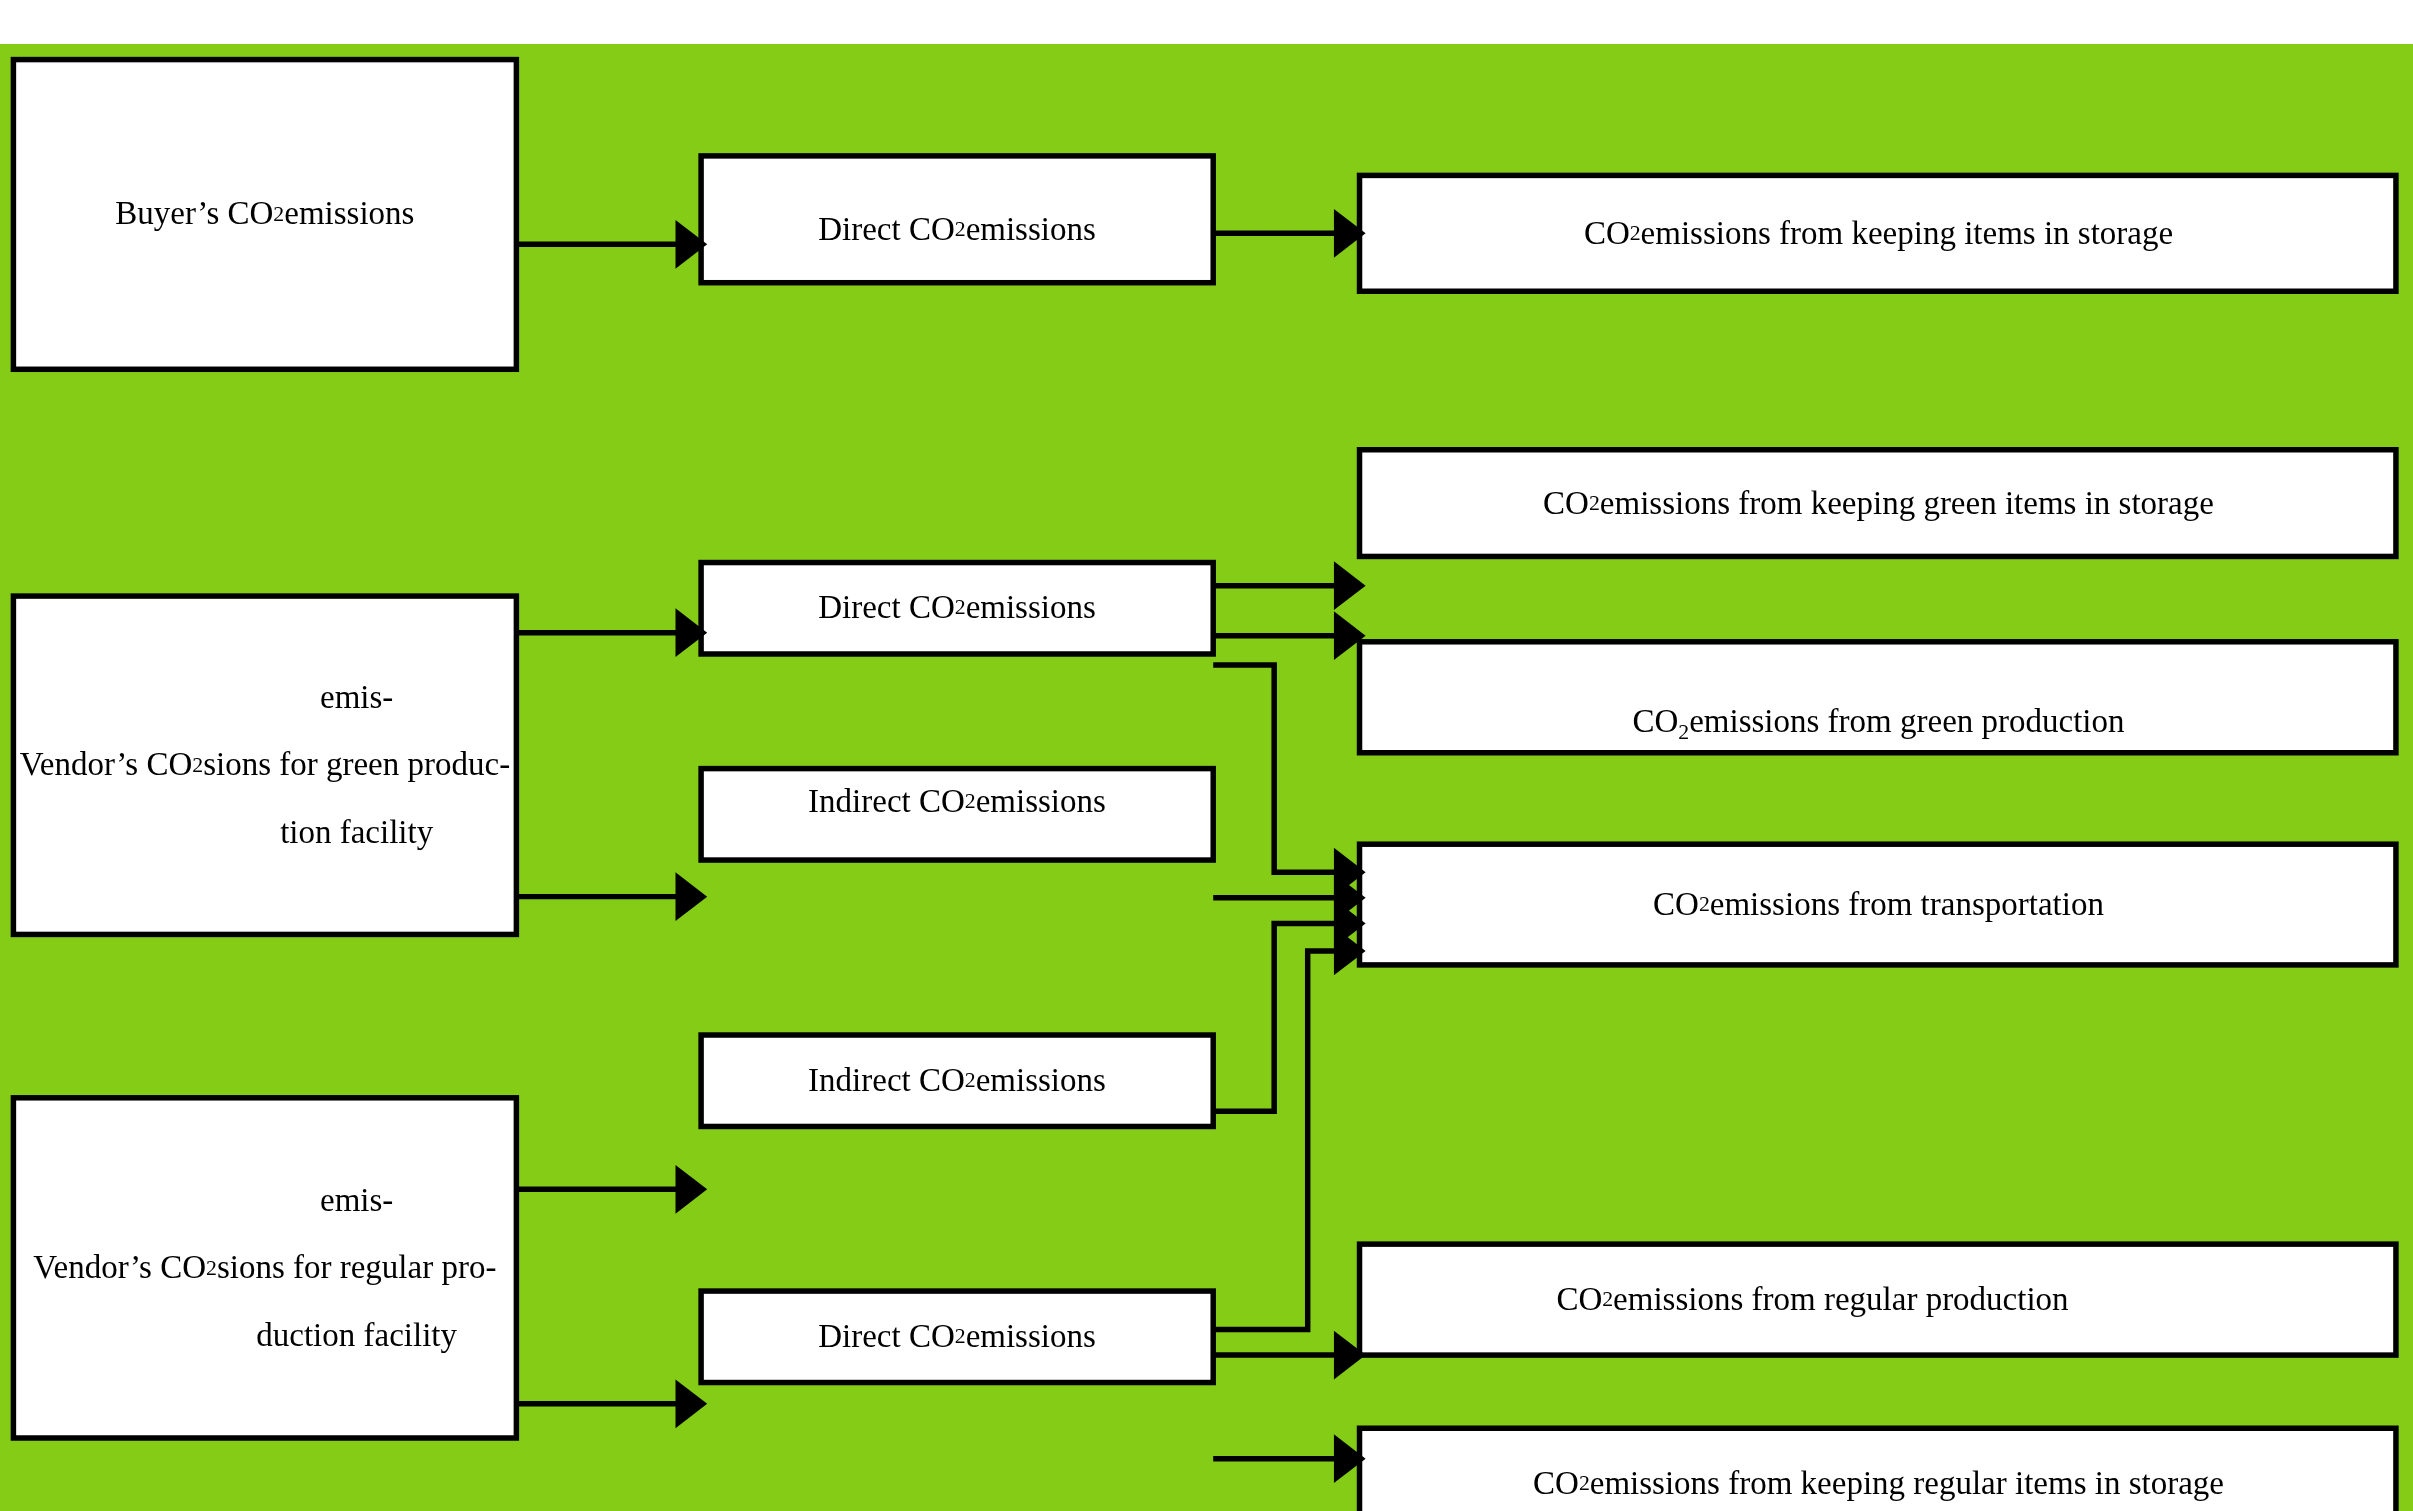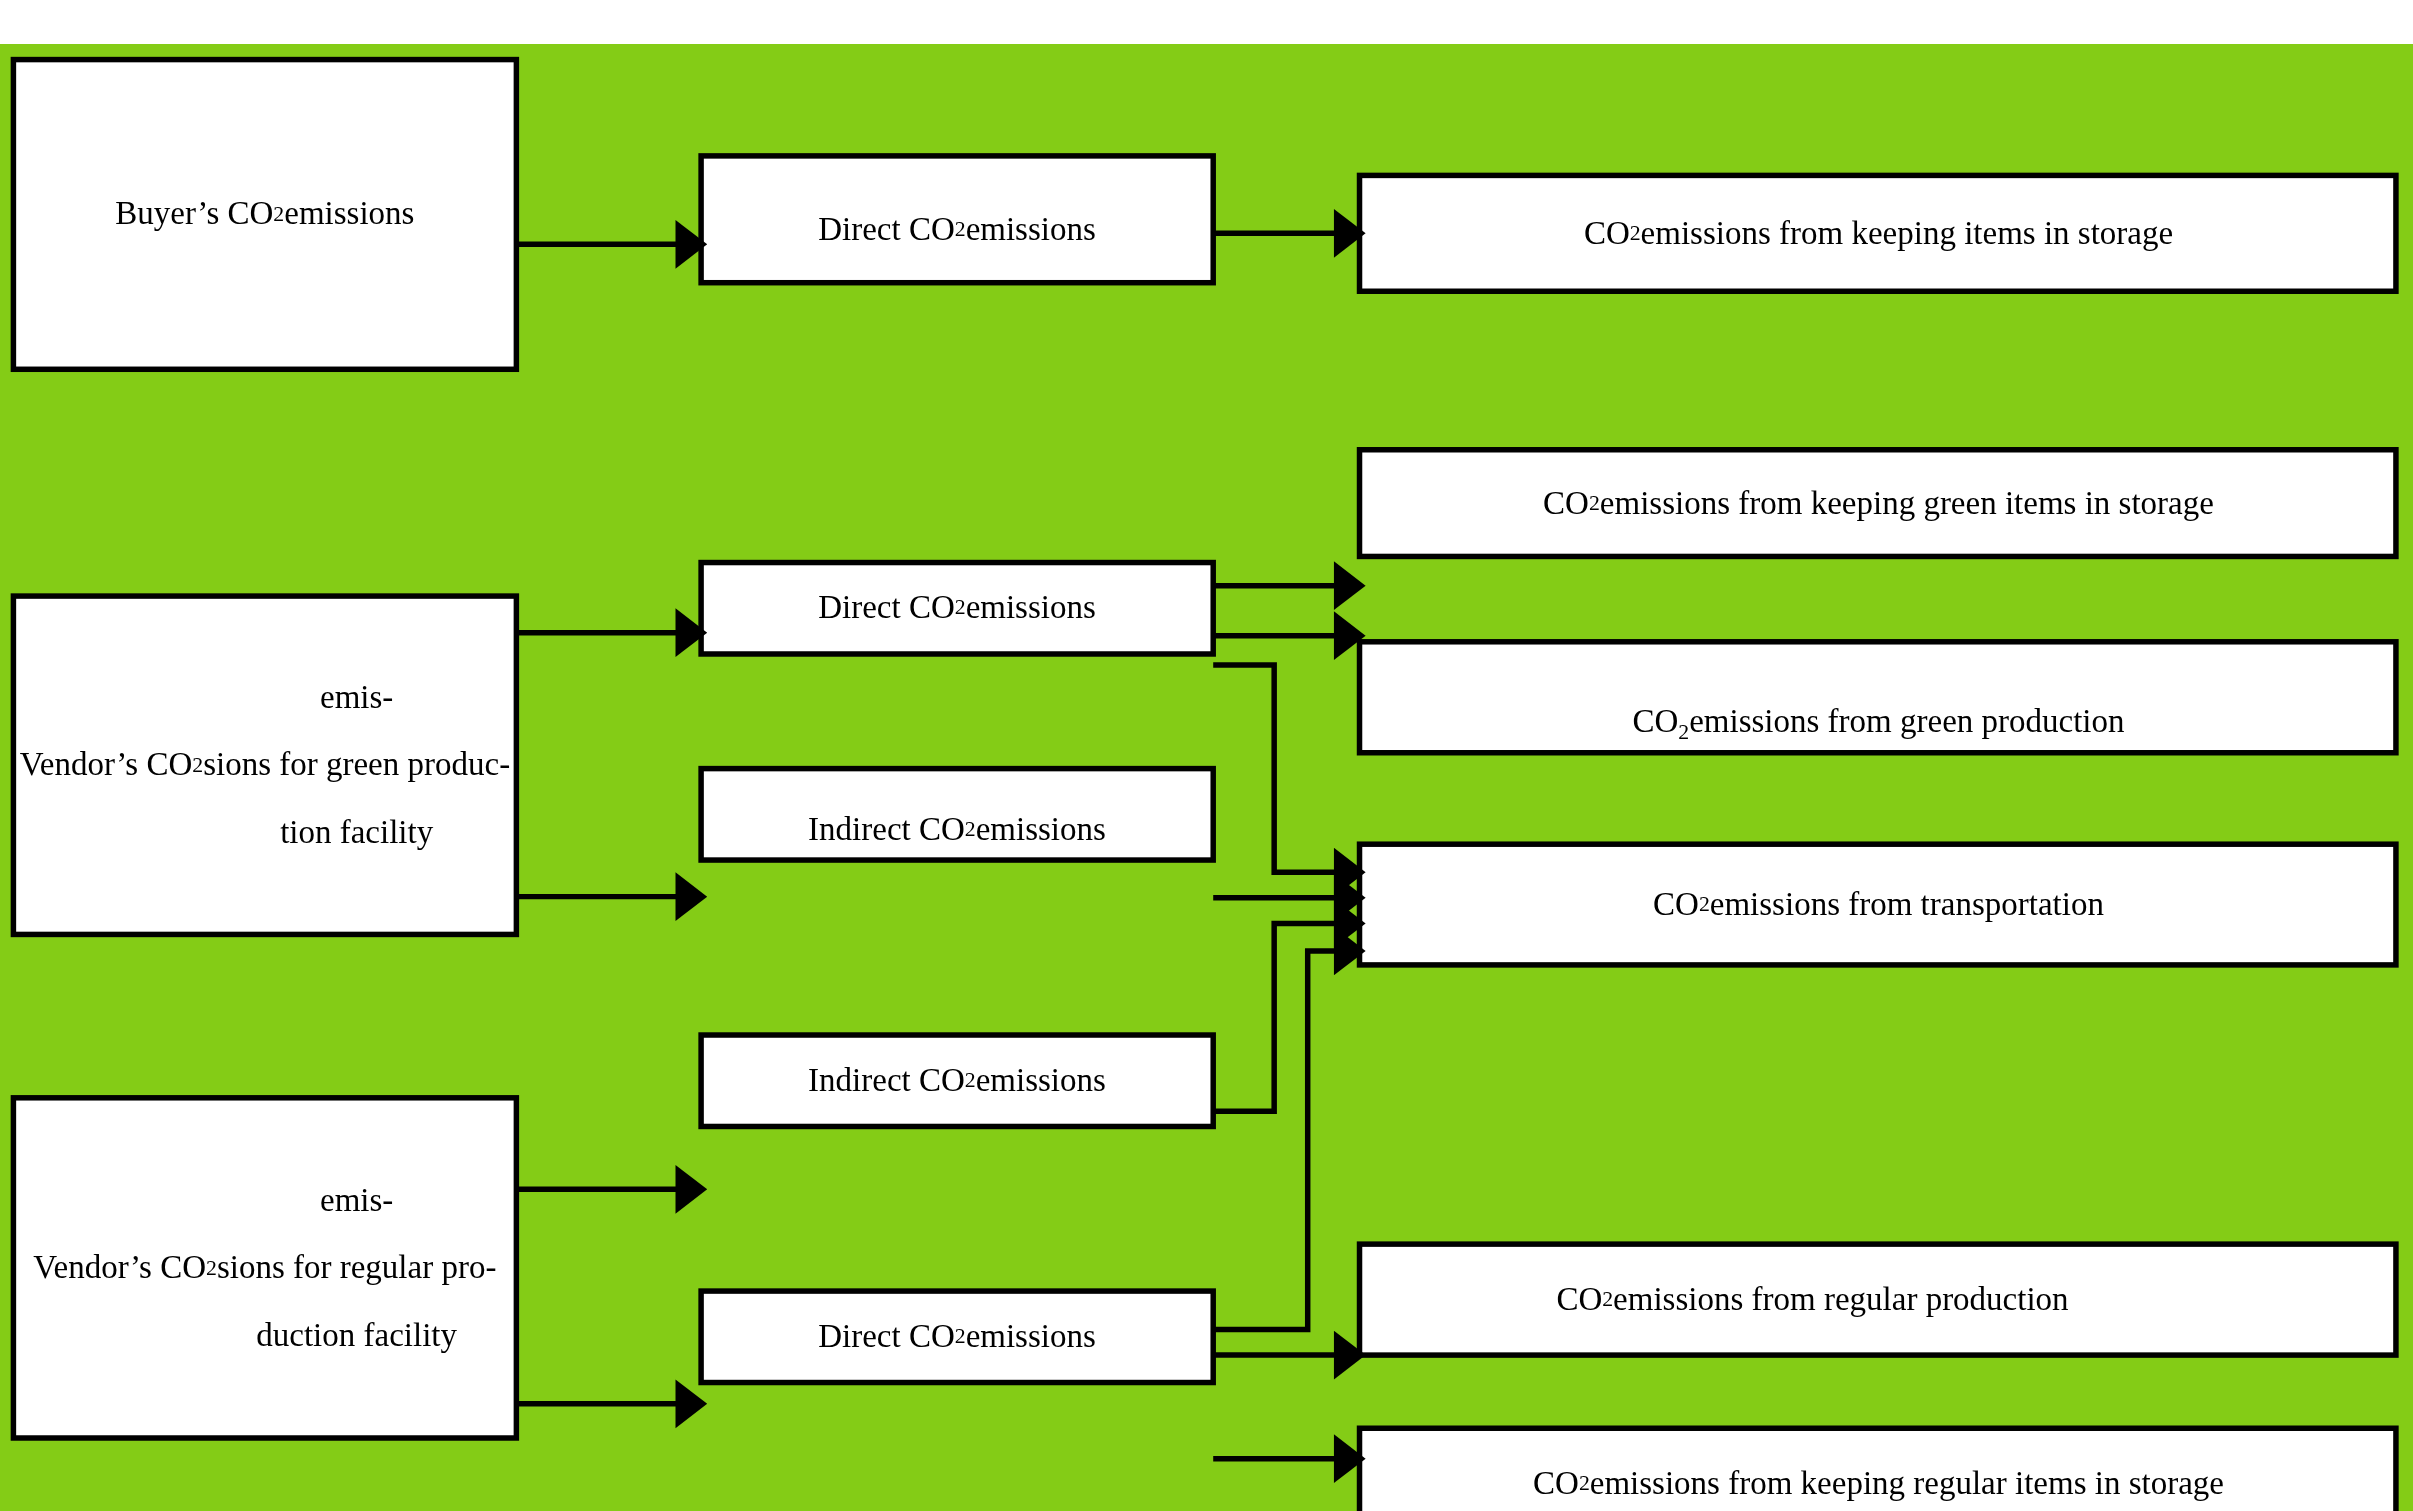--- a/index.html
+++ b/index.html
@@ -159,21 +159,21 @@
   <div class="boxlabel multi" style="left:13.4px;  top:15.2px;   width:503px;  height:310px;">Buyer’s CO<sub>2</sub> emissions</div>
 
   <div class="boxlabel" style="left:701px; top:122px; width:512px; height:127px;">Direct CO<sub>2</sub> emissions</div>
 
   <div class="boxlabel" style="left:1360px; top:131px; width:1037px; height:116px;">CO<sub>2</sub> emissions from keeping items in storage</div>
 
   <div class="boxlabel multi" style="left:13.4px; top:552px; width:503px; height:338px;">Vendor’s CO<sub>2</sub> emis-<br>sions for green produc-<br>tion facility</div>
 
   <div class="boxlabel" style="left:701px; top:518px; width:512px; height:91px;">Direct CO<sub>2</sub> emissions</div>
 
-  <div class="boxlabel" style="left:701px; top:740px; width:512px; height:91px;">Indirect CO<sub>2</sub> emissions</div>
+  <div class="boxlabel" style="left:701px; top:712px; width:512px; height:91px;">Indirect CO<sub>2</sub> emissions</div>
 
   <div class="boxlabel" style="left:1360px; top:406px; width:1037px; height:107px;">CO<sub>2</sub> emissions from keeping green items in storage</div>
 
   <div class="boxlabel" style="left:1360px; top:598px; width:1037px; height:111px;align-items:flex-end;">CO<sub>2</sub> emissions from green production</div>
 
   <div class="boxlabel" style="left:1360px; top:800px; width:1037px; height:121px;">CO<sub>2</sub> emissions from transportation</div>
 
   <div class="boxlabel multi" style="left:13.4px; top:1054px; width:503px; height:340px;">Vendor’s CO<sub>2</sub> emis-<br>sions for regular pro-<br>duction facility</div>
 
   <div class="boxlabel" style="left:701px; top:991px; width:512px; height:91px;justify-content:center;">Indirect CO<sub>2</sub> emissions</div>

